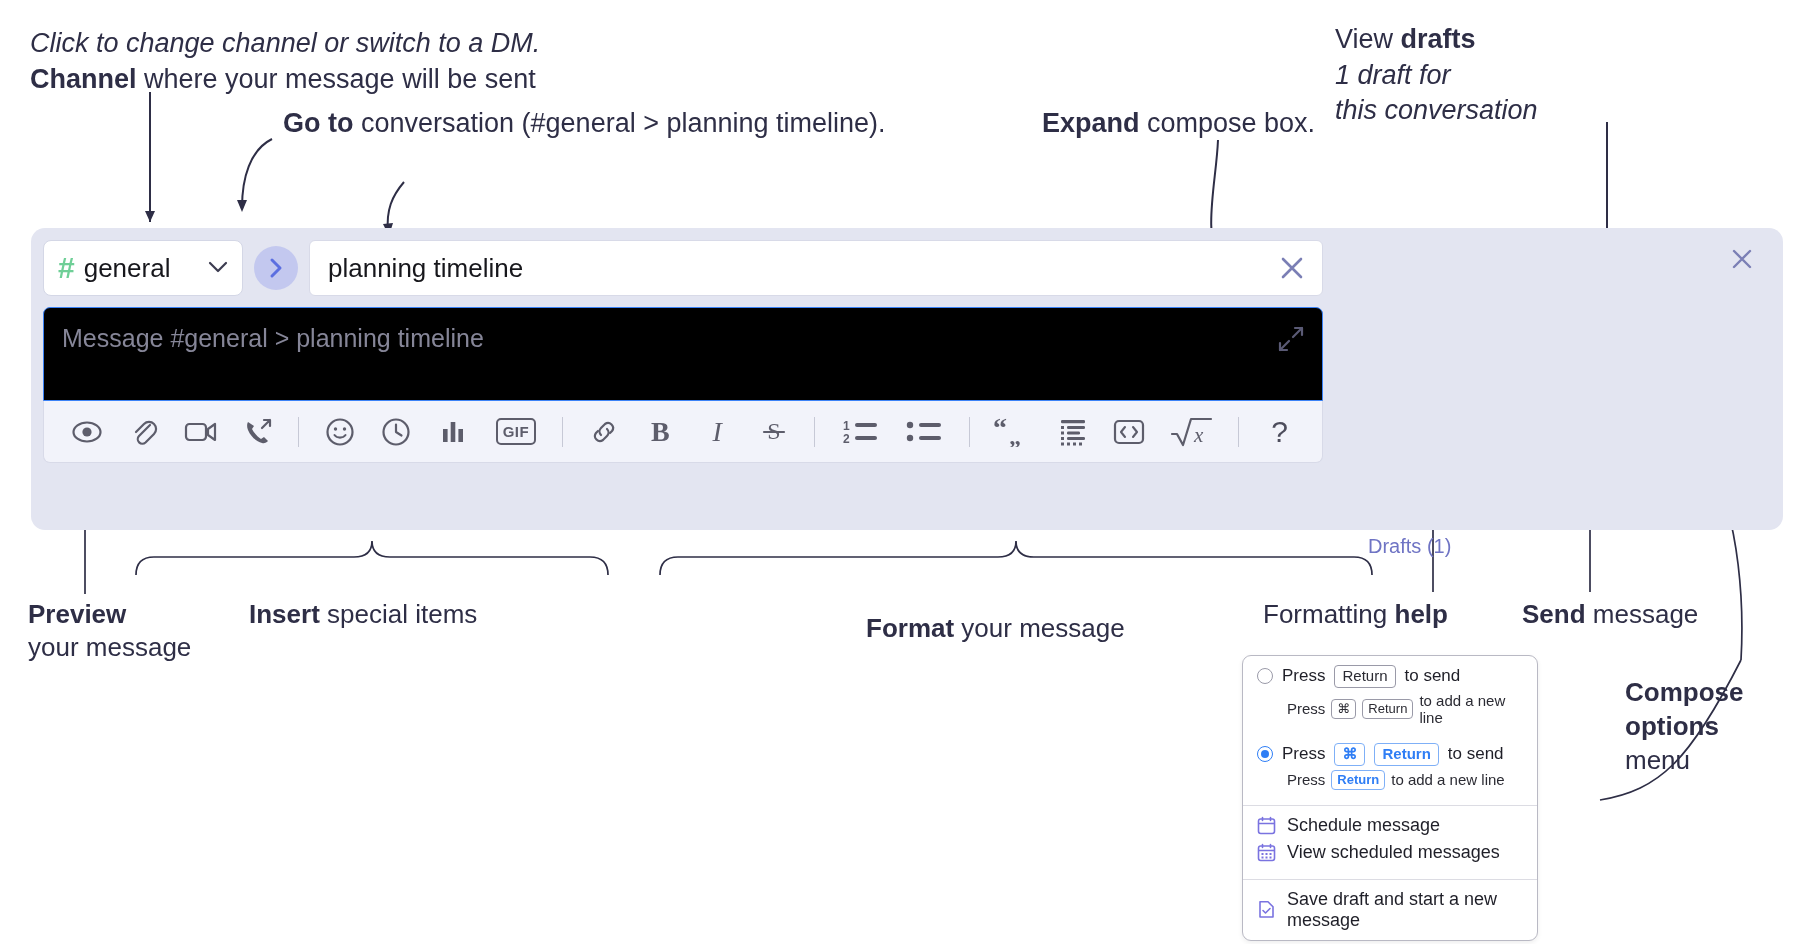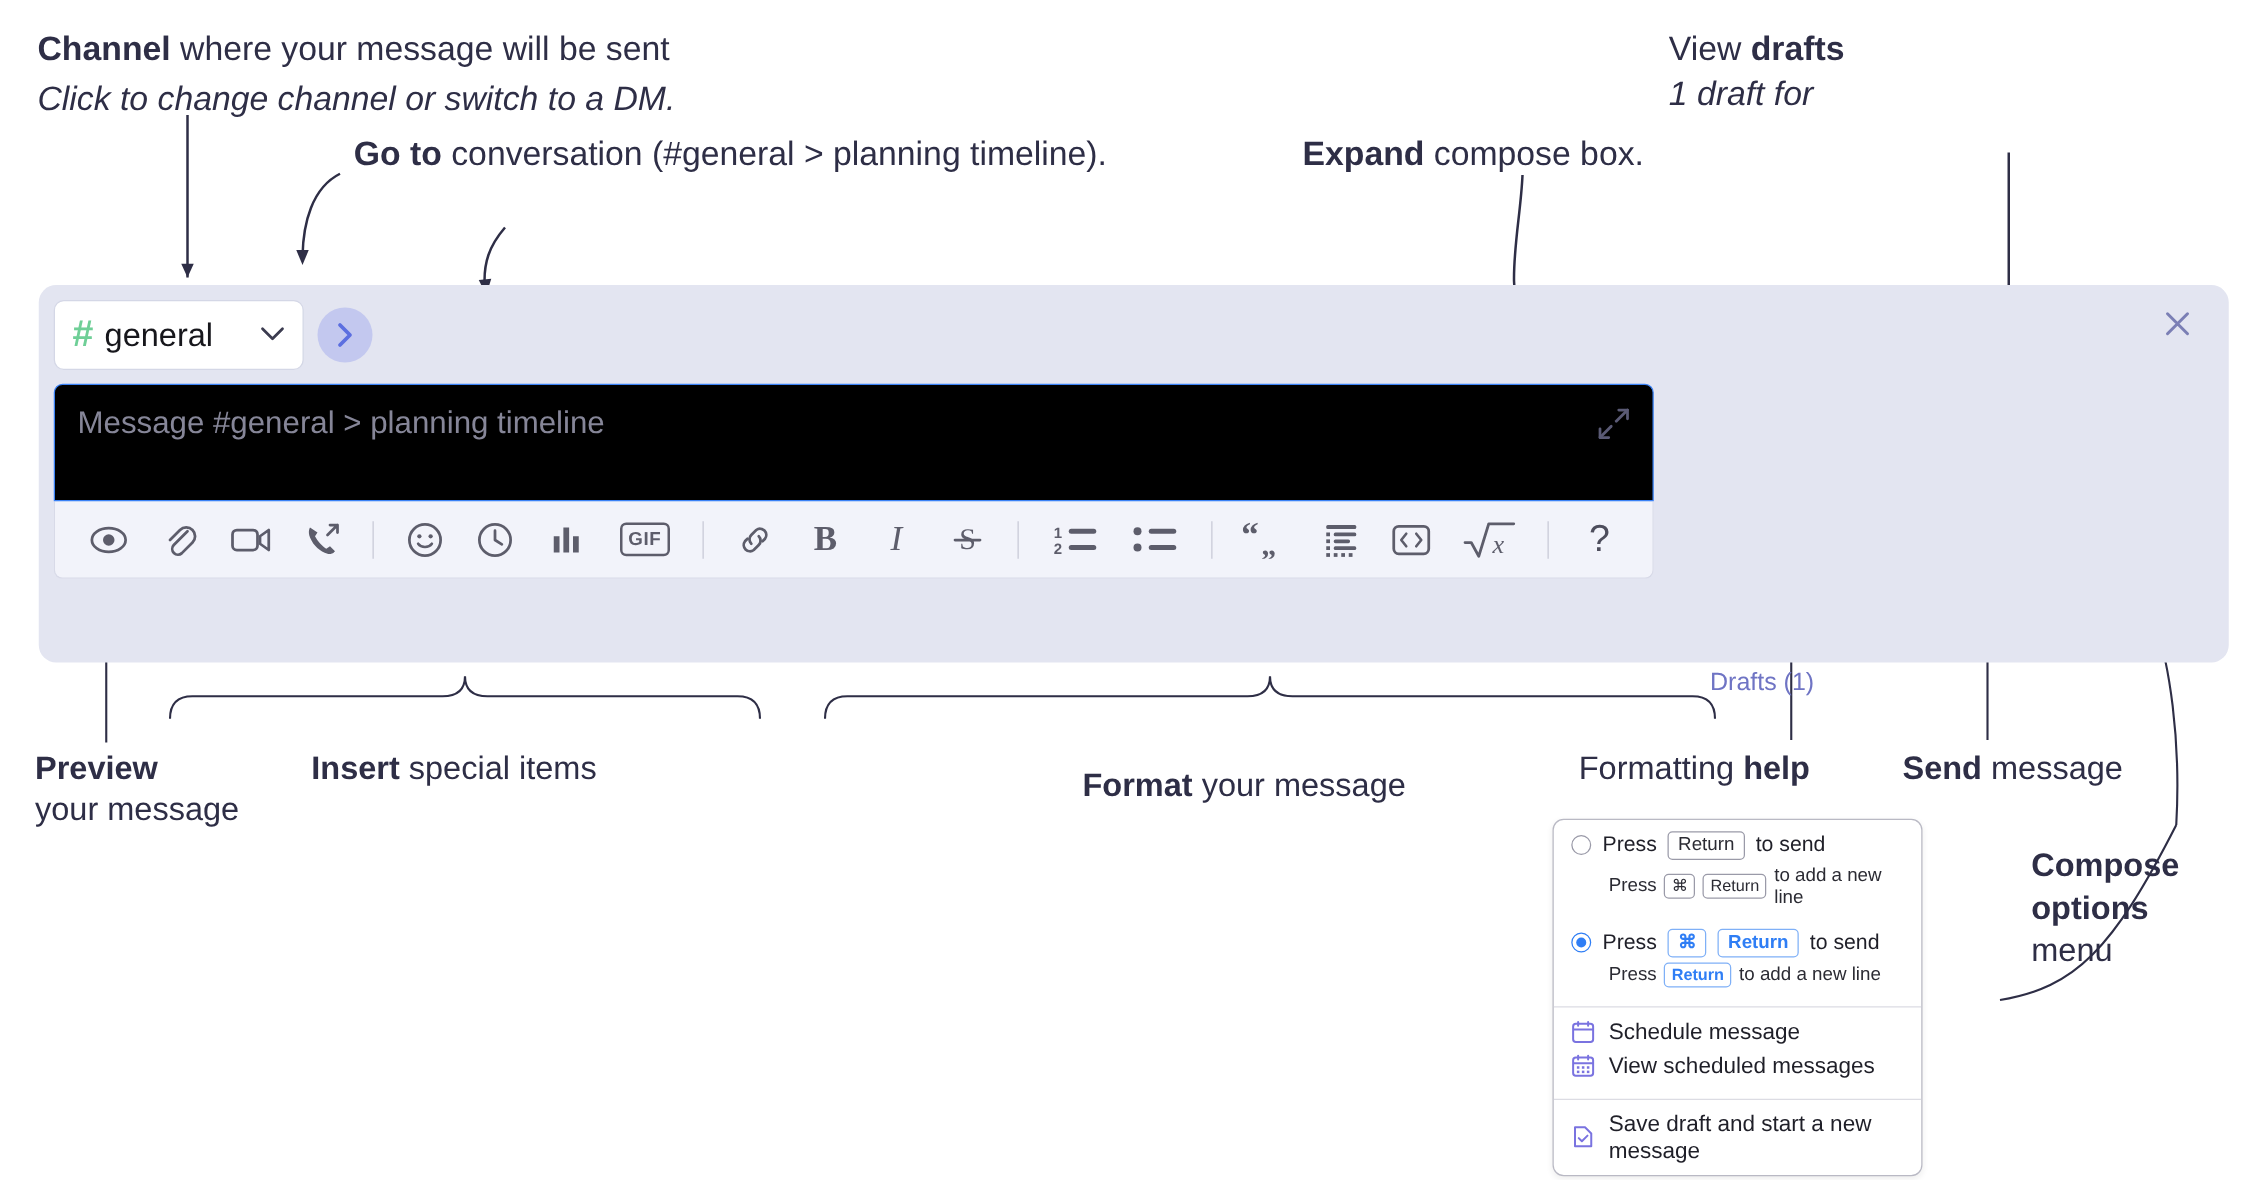--- a/index.html
+++ b/index.html
@@ -179,36 +179,37 @@
       <path d="M1741,660 C1690,760 1660,790 1600,800"></path>
     </g>
 
     <g fill="none" stroke="#2e2e46" stroke-width="1.7">
       <path d="M1741,660 C1745,590 1735,530 1724,498"></path>
       <path d="M1722,494 l8,11 l-9,3 z" fill="#2e2e46" stroke="none"></path>
     </g>
   </svg>
 
   <div class="anno anno-lg" style="left:30px; top:22px; width:620px;">
+    <div style="margin-top:4px;"><i>Click to change channel or switch to a DM.</i></div>
     <div><b>Channel</b><span> where your message will be sent</span></div>
-    <div style="margin-top:4px;"><i>Click to change channel or switch to a DM.</i></div>
   </div>
 
   <div class="anno anno-lg" style="left:283px; top:106px; width:700px;">
     <b>Go to</b><span> conversation (#general &gt; planning timeline).</span>
   </div>
 
 
   <div class="anno anno-lg" style="left:1042px; top:106px; width:400px;">
     <b>Expand</b><span> compose box.</span>
   </div>
 
   <div class="anno anno-lg" style="left:1335px; top:22px; width:470px;">
     <div><span>View </span><b>drafts</b></div>
     <div><i>1 draft for</i></div>
+    <div><i>this conversation</i></div>
   </div>
 
   <div class="compose-panel">
 
     <div class="panel-close">
       <svg width="30" height="30" viewBox="0 0 30 30">
         <path d="M7 7 L23 23 M23 7 L7 23" stroke="#7b7fb5" stroke-width="2.4" fill="none" stroke-linecap="round"></path>
       </svg>
     </div>
 
@@ -225,20 +226,28 @@
               </svg>
           </span>
         </div>
 
         <div class="goto-btn">
           <svg width="18" height="22" viewBox="0 0 18 22">
             <path d="M5 3 L13 11 L5 19" stroke="#5c6fe0" stroke-width="3" fill="none" stroke-linecap="round" stroke-linejoin="round"></path>
           </svg>
         </div>
 
+        <div class="topic-field">
+          <span class="topic-text">planning timeline</span>
+          <span class="topic-clear">
+            <svg width="32" height="32" viewBox="0 0 32 32">
+              <path d="M7 7 L25 25 M25 7 L7 25" stroke="#7b7fb5" stroke-width="2.6" fill="none" stroke-linecap="round"></path>
+            </svg>
+          </span>
+        </div>
       </div>
 
       <div class="msg-box">
         <div class="msg-placeholder">Message #general &gt; planning timeline</div>
         <div class="expand-btn">
           <svg width="28" height="28" viewBox="0 0 28 28">
             <g stroke="#5a5a75" stroke-width="2.2" fill="none" stroke-linecap="round" stroke-linejoin="round">
               <path d="M25 3 L16 12"></path>
                 <path d="M18 3 L25 3 L25 10"></path>
               <path d="M3 25 L12 16"></path>

